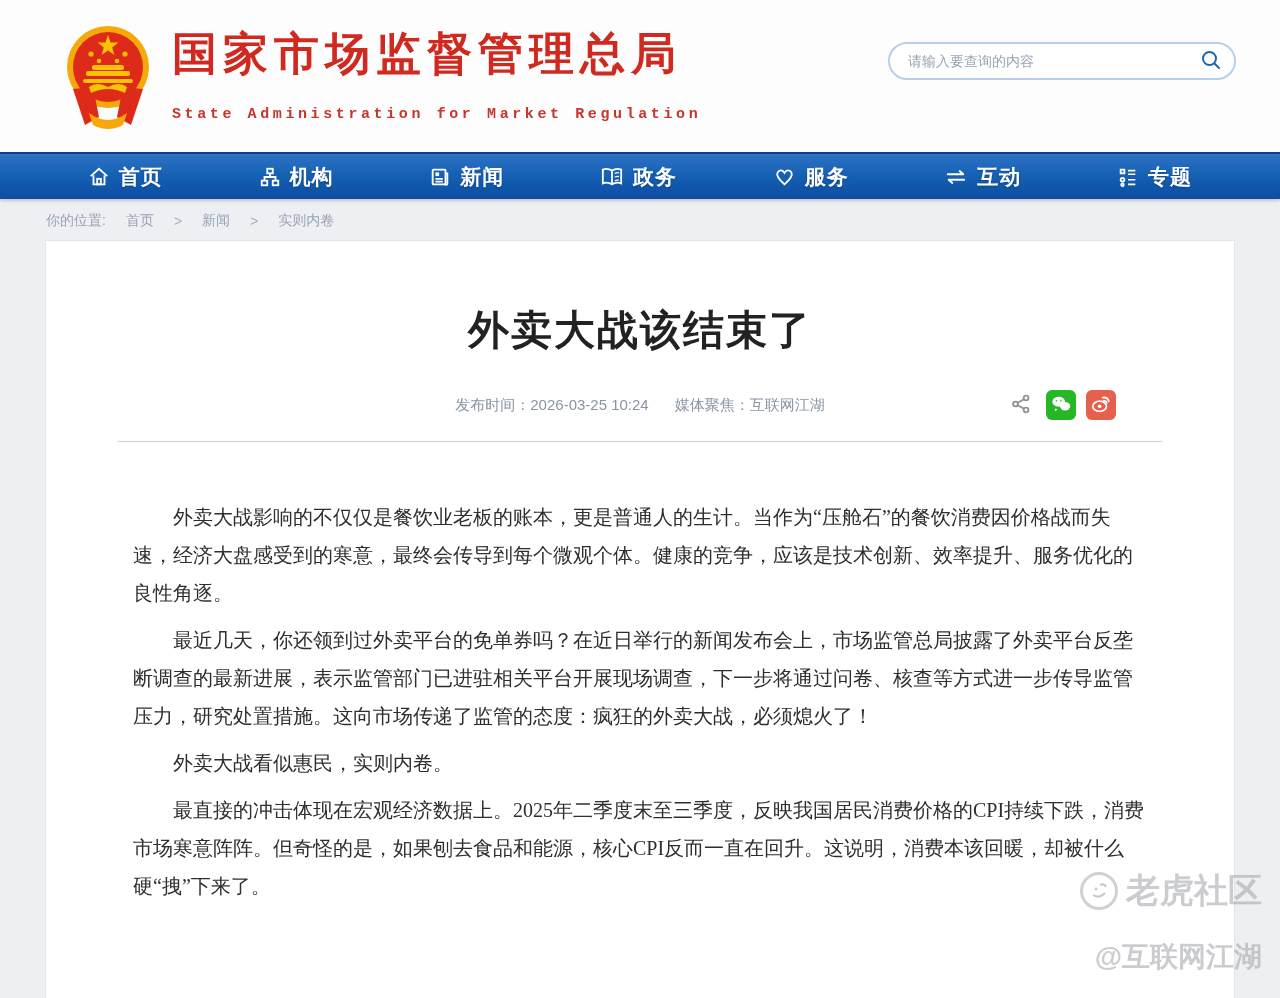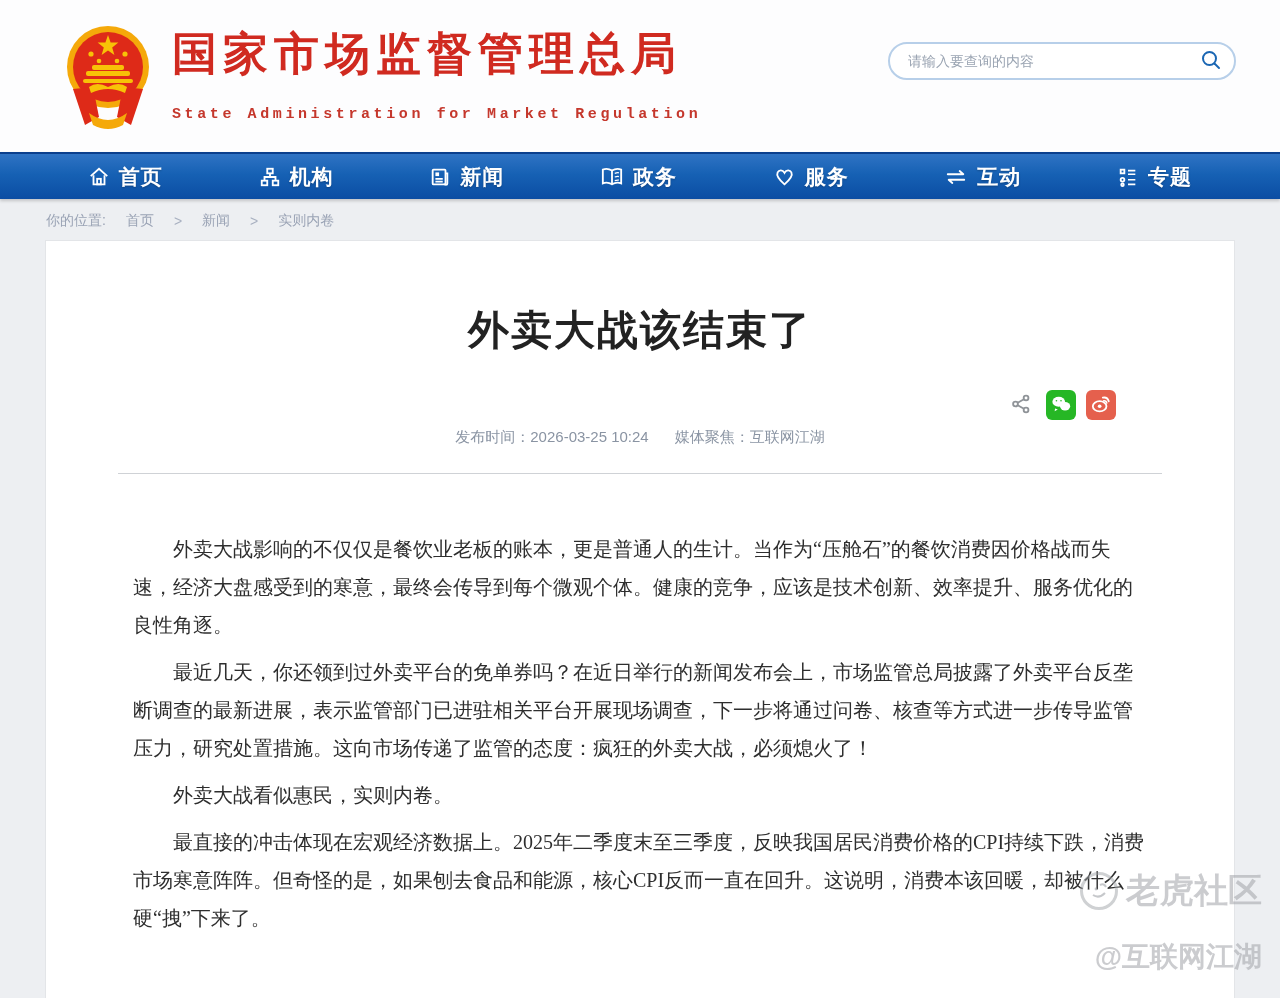--- a/index.html
+++ b/index.html
@@ -84,21 +84,21 @@
     text-align: center;
     font-size: 41px; font-weight: 600; color: #222;
     letter-spacing: 2px;
   }
   .article-meta-row {
     margin-top: 38px;
     display: flex; align-items: center; justify-content: center;
     position: relative;
     font-size: 15px; color: #8a94a3;
   }
-  .meta-text { display: flex; gap: 26px; margin-top: 32px; }
+  .meta-text { display: flex; gap: 26px; }
   .share-group {
     position: absolute; right: 58px; top: -6px;
     display: flex; align-items: center; gap: 10px;
   }
   .share-btn { width: 30px; height: 30px; border-radius: 6px; border: none; cursor: pointer; display: flex; align-items: center; justify-content: center; padding: 0; background: transparent; }
   .share-btn.wechat { background: #26b725; }
   .share-btn.weibo  { background: #e5604d; }
   .meta-divider {
     height: 1px; background: #cfd2d6;
     margin: 26px 12px 0 12px;

